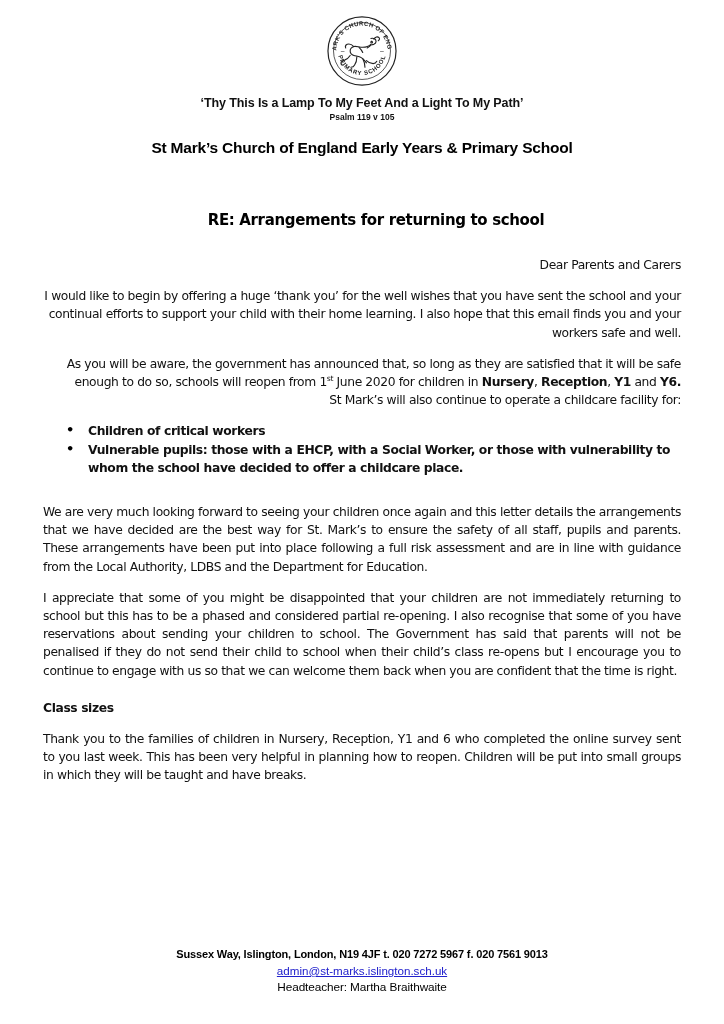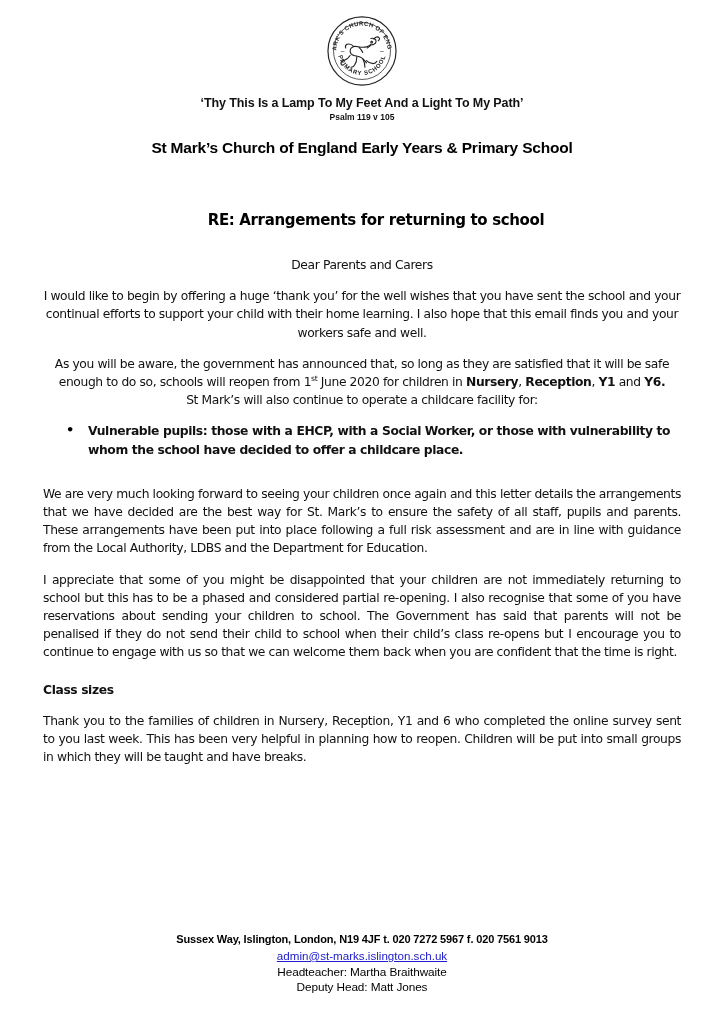--- a/index.html
+++ b/index.html
@@ -97,21 +97,21 @@
     font-family: "DejaVu Sans", sans-serif;
     font-size: 12.3px;
     line-height: 18.2px;
     color: #111;
     letter-spacing: -0.38px;
   }
   .body-col p {
     margin: 0 0 13px 0;
   }
   .p-justify { text-align: justify; }
-  .p-left { text-align: center; }
+  .p-left { text-align: right; }
   .gap-sm { height: 6px; }
   .gap-md { height: 20px; }
   b, .bold { font-weight: bold; }
   sup {
     font-size: 0.62em;
     vertical-align: super;
     line-height: 0;
   }
 
   ul.bullets {
@@ -216,20 +216,21 @@
 
   <div class="body-col">
 
     <p class="p-left">Dear Parents and Carers</p>
 
     <p class="p-left">I would like to begin by offering a huge ‘thank you’ for the well wishes that you have sent the school and your continual efforts to support your child with their home learning.  I also hope that this email finds you and your workers safe and well.</p>
 
     <p class="p-left"><span>As you will be aware, the government has announced that, so long as they are satisfied that it will be safe enough to do so, schools will reopen from 1</span><sup>st</sup><span> June 2020 for children in </span><b>Nursery</b><span>, </span><b>Reception</b><span>, </span><b>Y1</b><span> and </span><b>Y6.</b><br><span>St Mark’s will also continue to operate a childcare facility for:</span></p>
 
     <ul class="bullets">
+      <li>Children of critical workers</li>
       <li>Vulnerable pupils: those with a EHCP, with a Social Worker, or those with vulnerability to whom the school have decided to offer a childcare place.</li>
     </ul>
 
     <div class="gap-md"></div>
     <div class="gap-sm"></div>
 
     <p class="p-justify">We are very much looking forward to seeing your children once again and this letter details the arrangements that we have decided are the best way for St. Mark’s to ensure the safety of all staff, pupils and parents.  These arrangements have been put into place following a full risk assessment and are in line with guidance from the Local Authority, LDBS and the Department for Education.</p>
 
     <p class="p-justify">I appreciate that some of you might be disappointed that your children are not immediately returning to school but this has to be a phased and considered partial re-opening.  I also recognise that some of you have reservations about sending your children to school. The Government has said that parents will not be penalised if they do not send their child to school when their child’s class re-opens but I encourage you to continue to engage with us so that we can welcome them back when you are confident that the time is right.</p>
 
@@ -237,16 +238,15 @@
 
     <p class="section-head">Class sizes</p>
 
     <p class="p-justify">Thank you to the families of children in Nursery, Reception, Y1 and 6 who completed the online survey sent to you last week. This has been very helpful in planning how to reopen.  Children will be put into small groups in which they will be taught and have breaks.</p>
   </div>
 
   <div class="footer">
     <div class="footer-address">Sussex Way, Islington, London, N19 4JF t. 020 7272 5967 f. 020 7561 9013</div>
     <a class="footer-email" href="#">admin@st-marks.islington.sch.uk</a>
     <div class="footer-line">Headteacher: Martha Braithwaite</div>
-    <div class="footer-line">Deputy Head: Matt Jones</div>
   </div>
 
 </div>
 
 </body></html>

